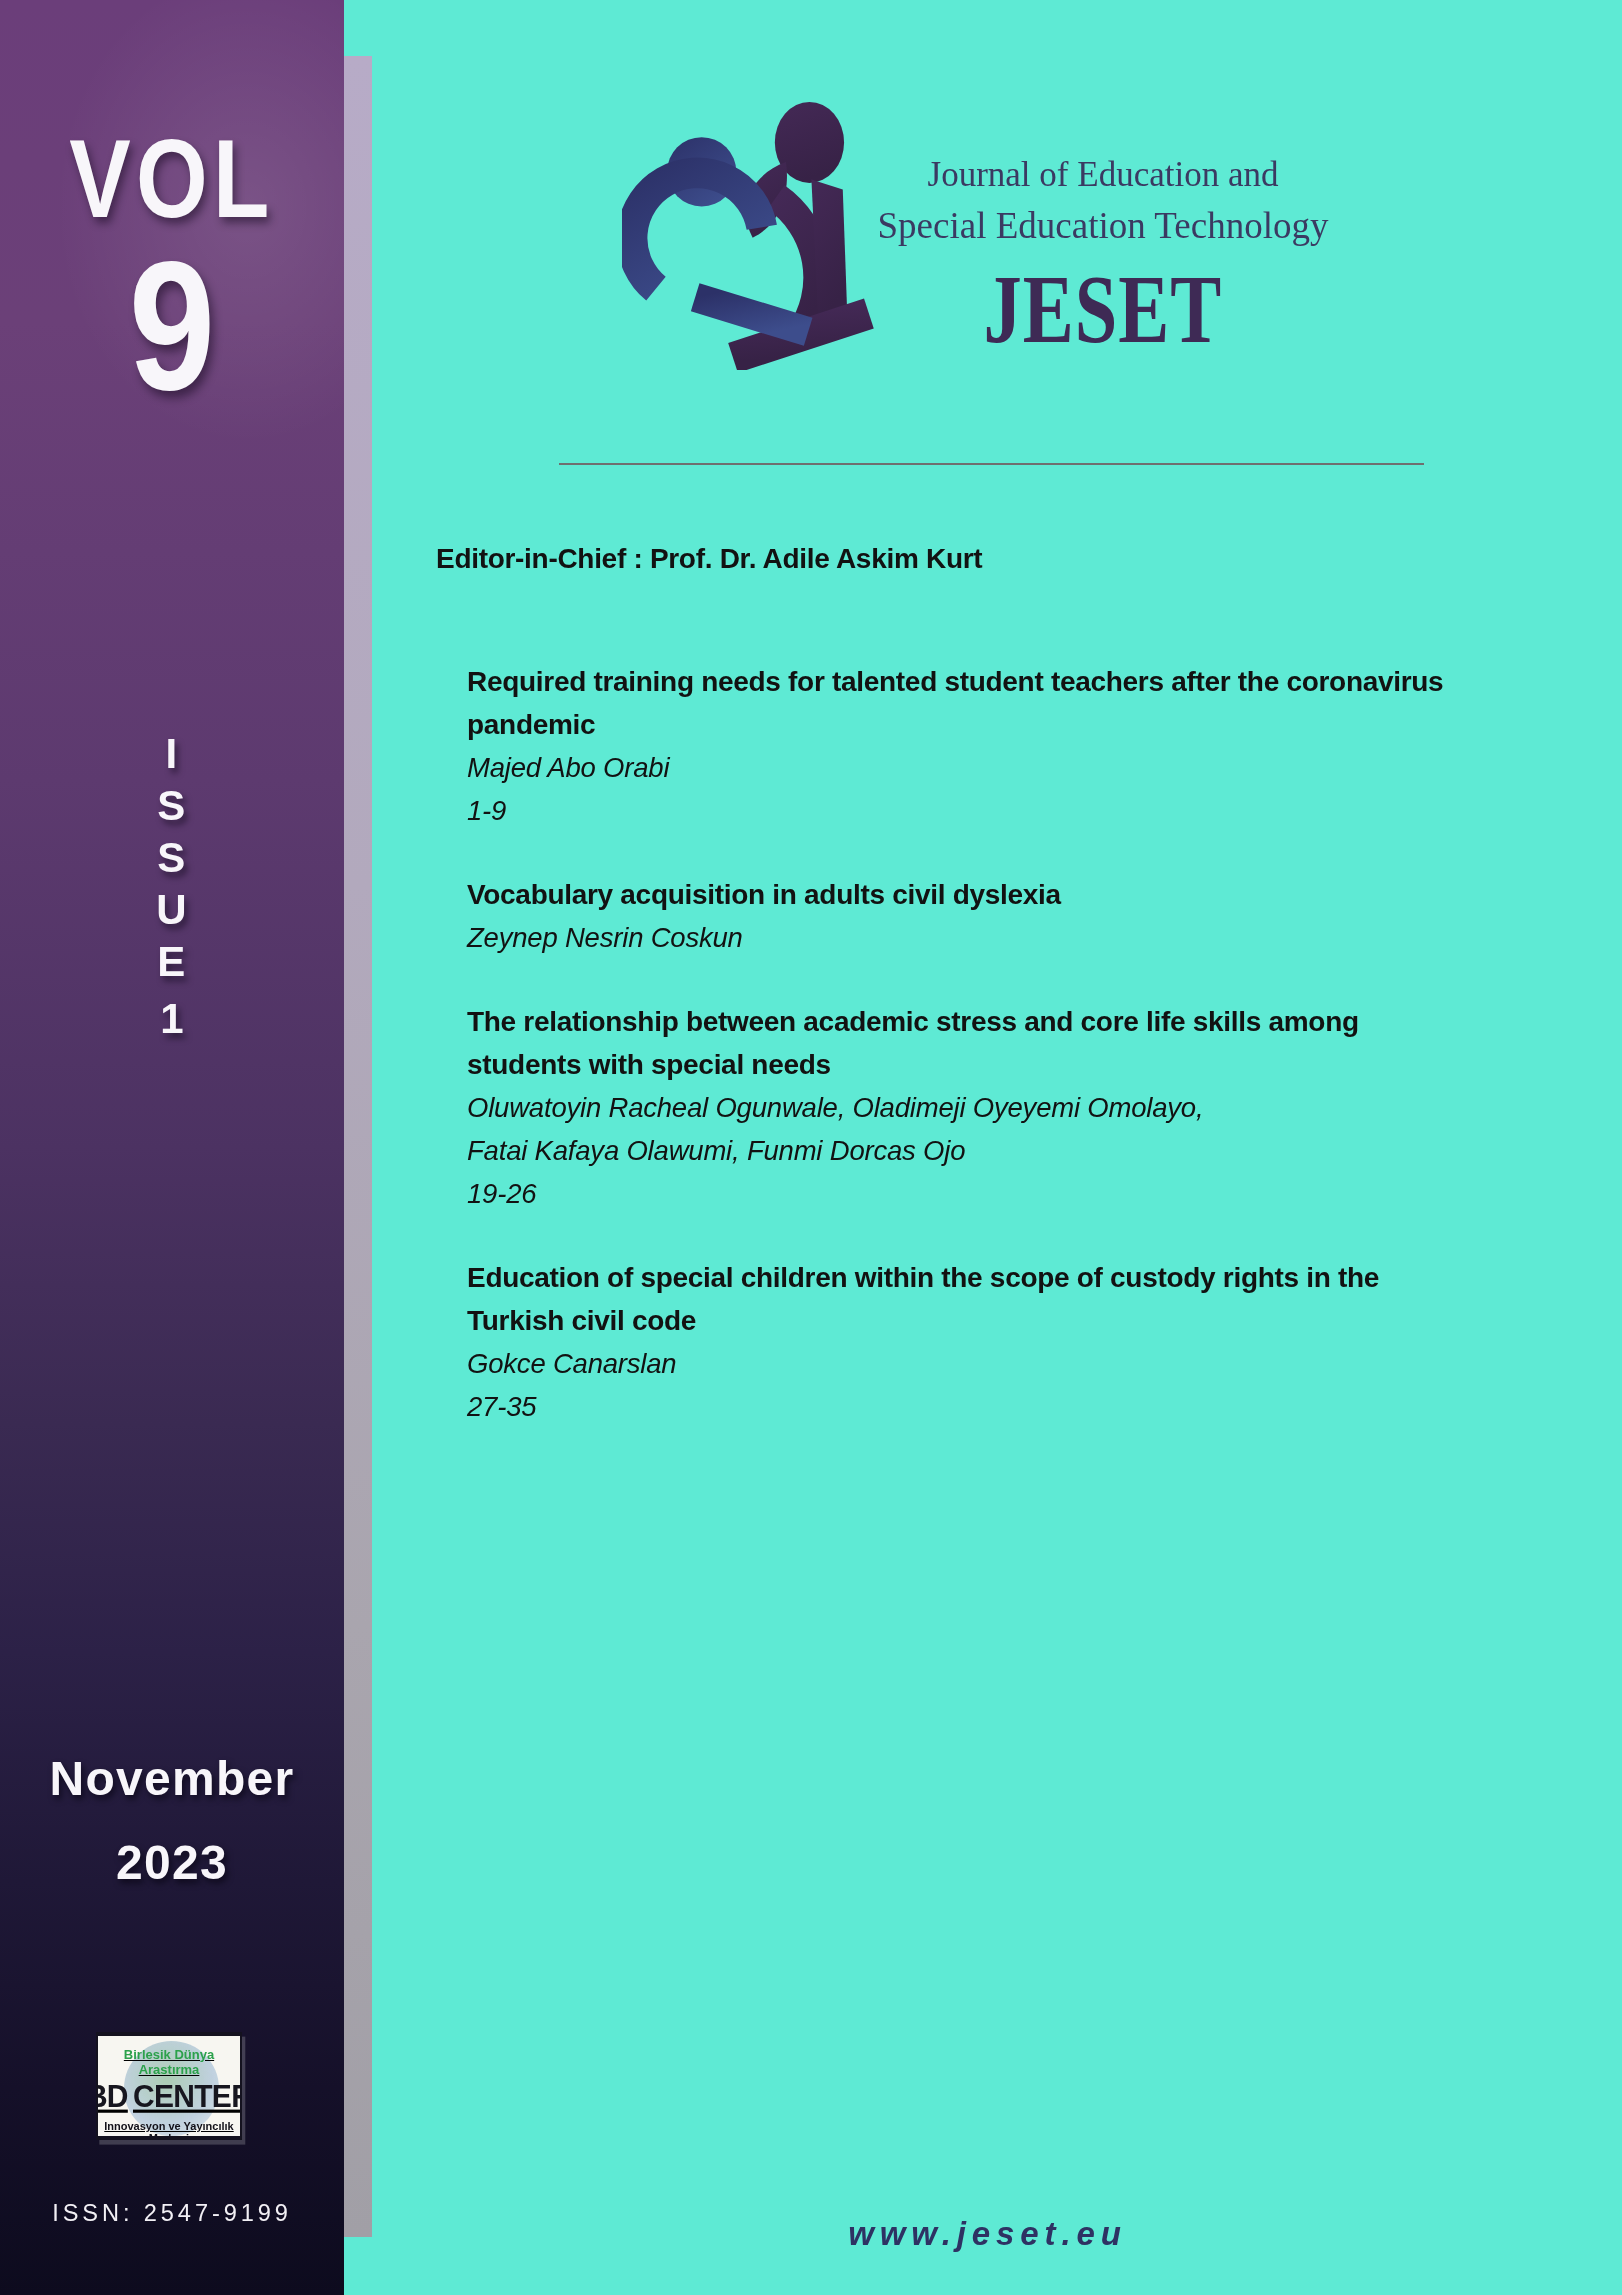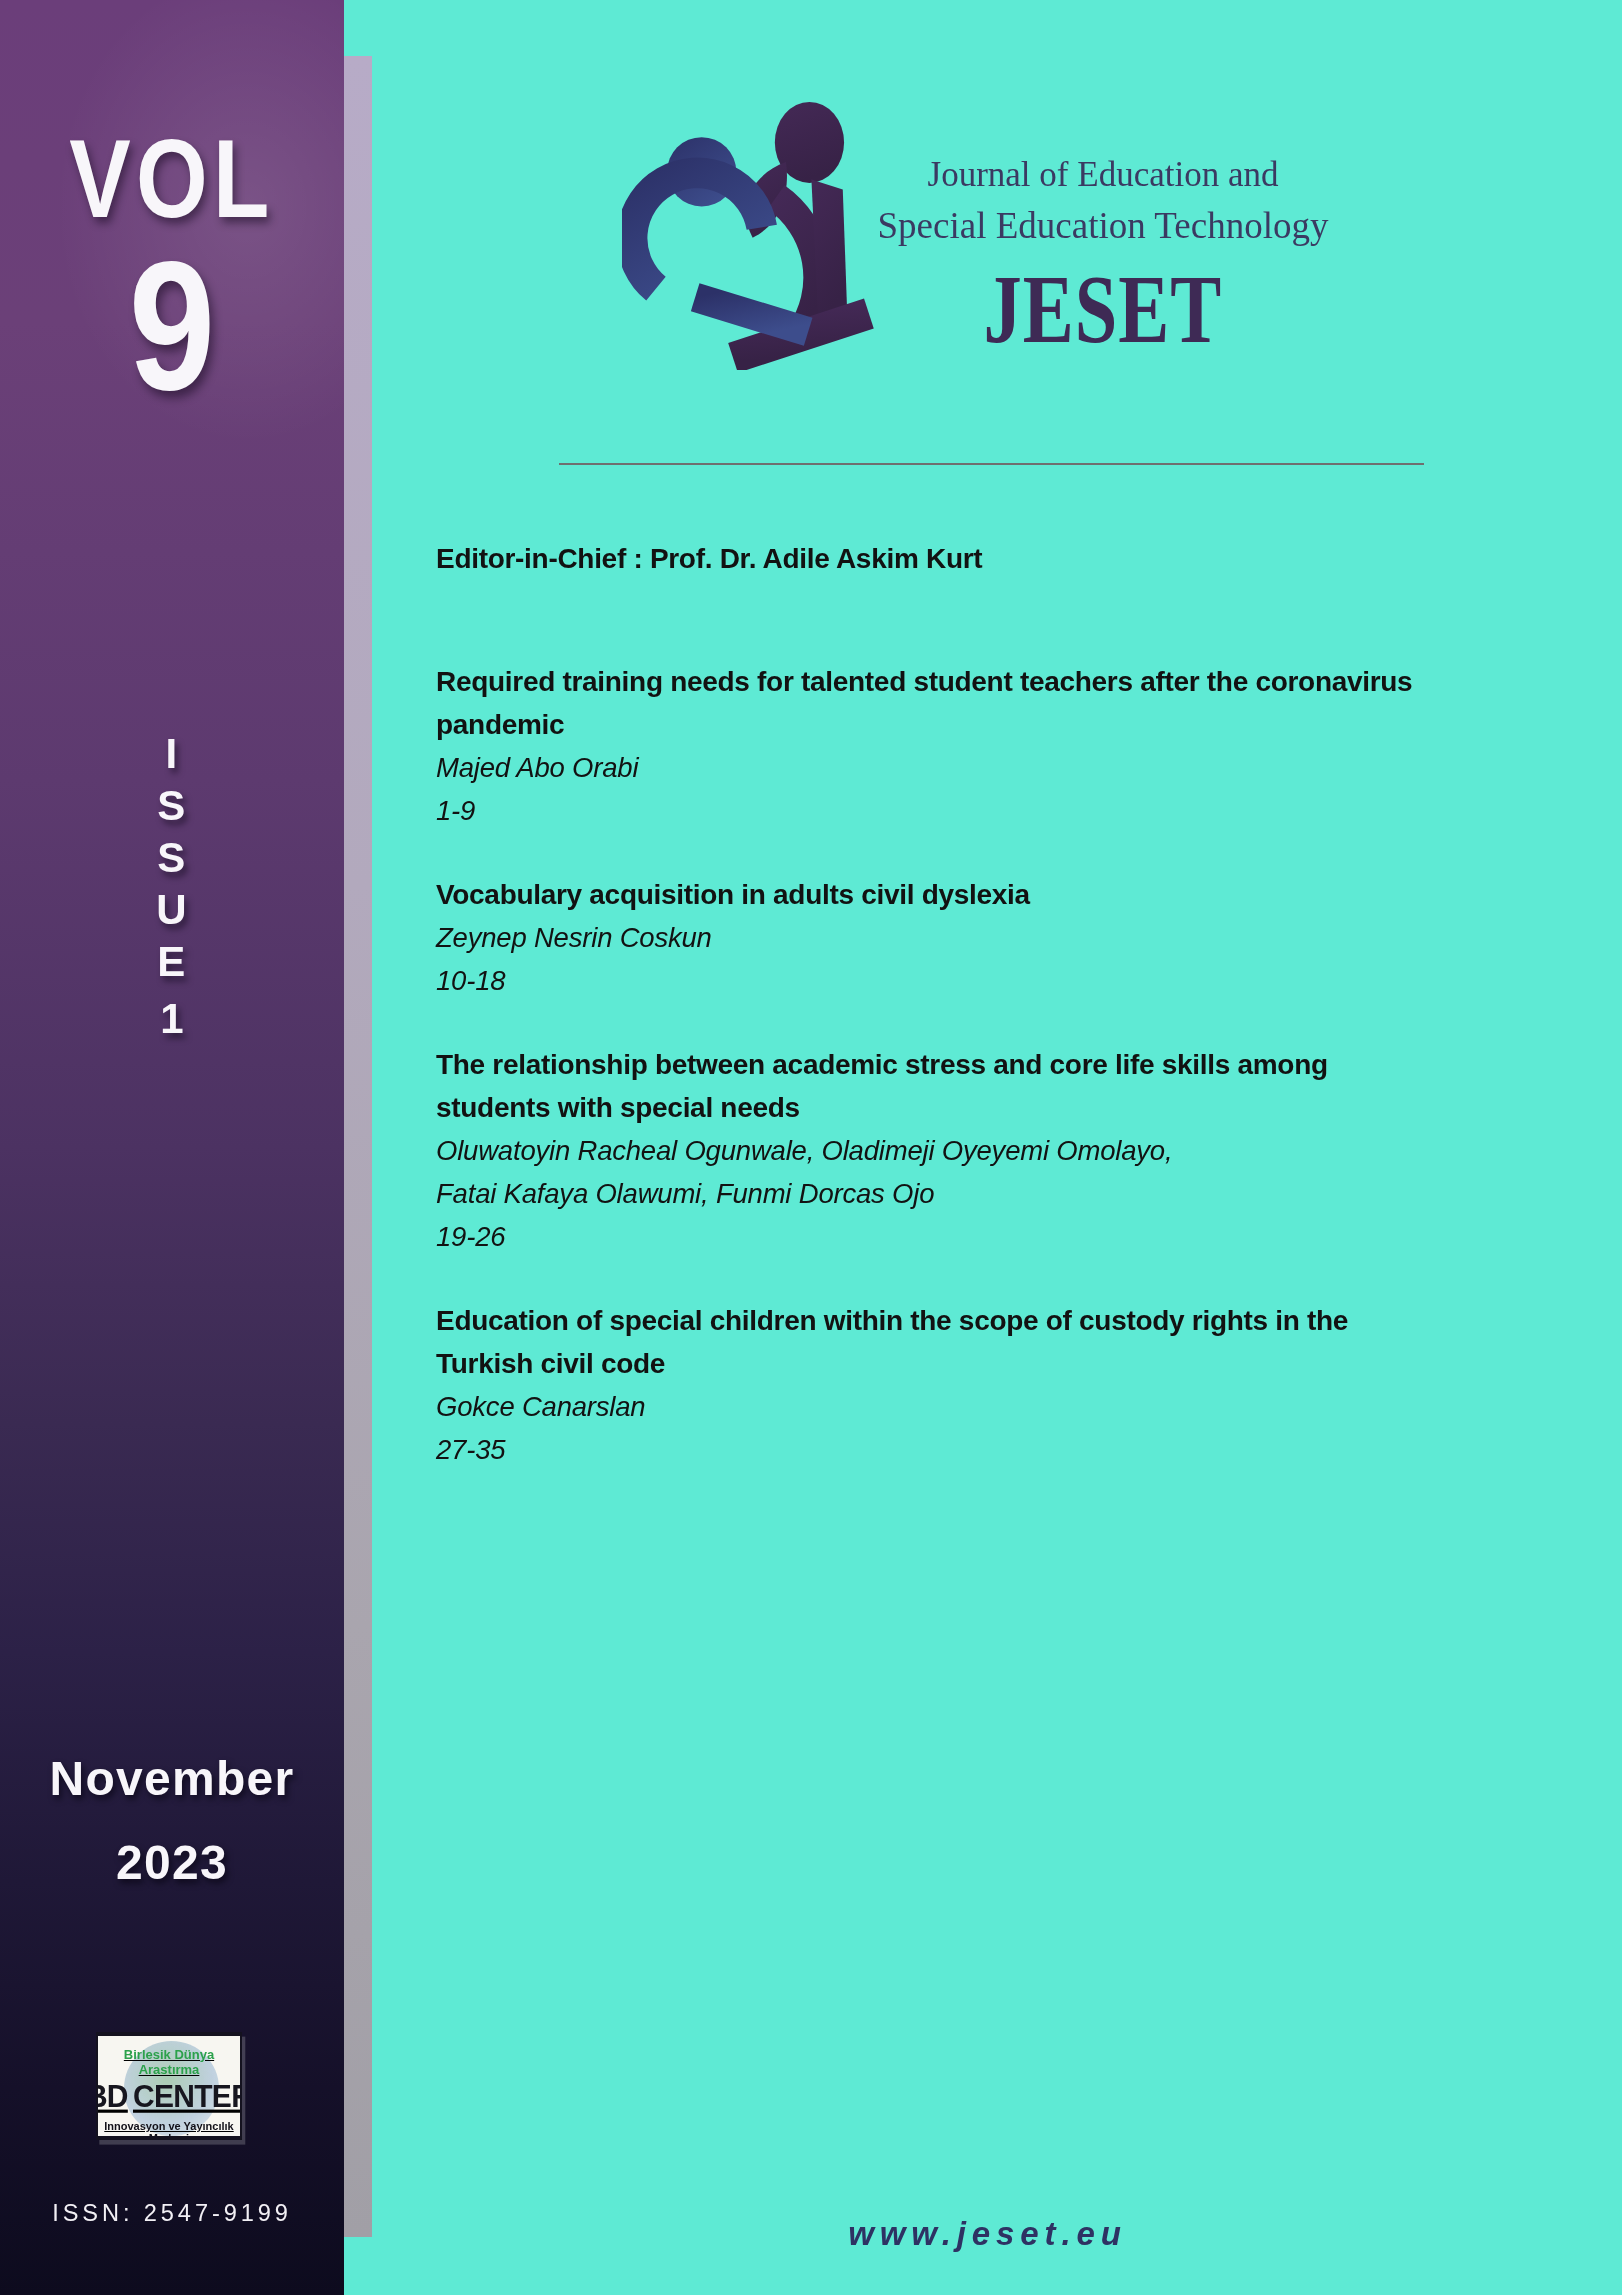--- a/index.html
+++ b/index.html
@@ -82,21 +82,21 @@
     letter-spacing:1.3px; transform:scaleX(0.78); transform-origin:50% 0;
   }
   .divider { position:absolute; left:559px; top:463px; width:865px; height:2px; background:#6f6f6f; }
 
   
   .editor-line {
     position:absolute; left:436px; top:537px; width:1152px;
     font-size:28px; line-height:43px; font-weight:bold; color:#121212; letter-spacing:-0.3px;
   }
   .article-list { position:absolute; left:436px; top:660px; width:1158px; color:#121212; }
-  .article { margin-bottom:41px; }
+  .article { margin-bottom:41px;margin-left:31px; }
   .article-title {
     font-size:28px; line-height:43px; font-weight:bold; white-space:pre-line; letter-spacing:-0.3px;
   }
   .article-authors, .article-pages {
     font-size:27.5px; line-height:43px; font-style:italic; white-space:pre-line; letter-spacing:-0.2px;
   }
 
   
   .website-link {
     position:absolute; left:353px; top:2215px; width:1269px; text-align:center;
@@ -179,21 +179,20 @@
     <div class="article">
       <div class="article-title">Required training needs for talented student teachers after the coronavirus
 pandemic</div>
       <div class="article-authors">Majed Abo Orabi</div>
       <div class="article-pages">1-9</div>
     </div>
 
     <div class="article">
       <div class="article-title">Vocabulary acquisition in adults civil dyslexia</div>
       <div class="article-authors">Zeynep Nesrin Coskun</div>
-      <div class="article-pages">10-18</div>
     </div>
 
     <div class="article">
       <div class="article-title">The relationship between academic stress and core life skills among
 students with special needs</div>
       <div class="article-authors">Oluwatoyin Racheal Ogunwale, Oladimeji Oyeyemi Omolayo,
 Fatai Kafaya Olawumi, Funmi Dorcas Ojo</div>
       <div class="article-pages">19-26</div>
     </div>
 

